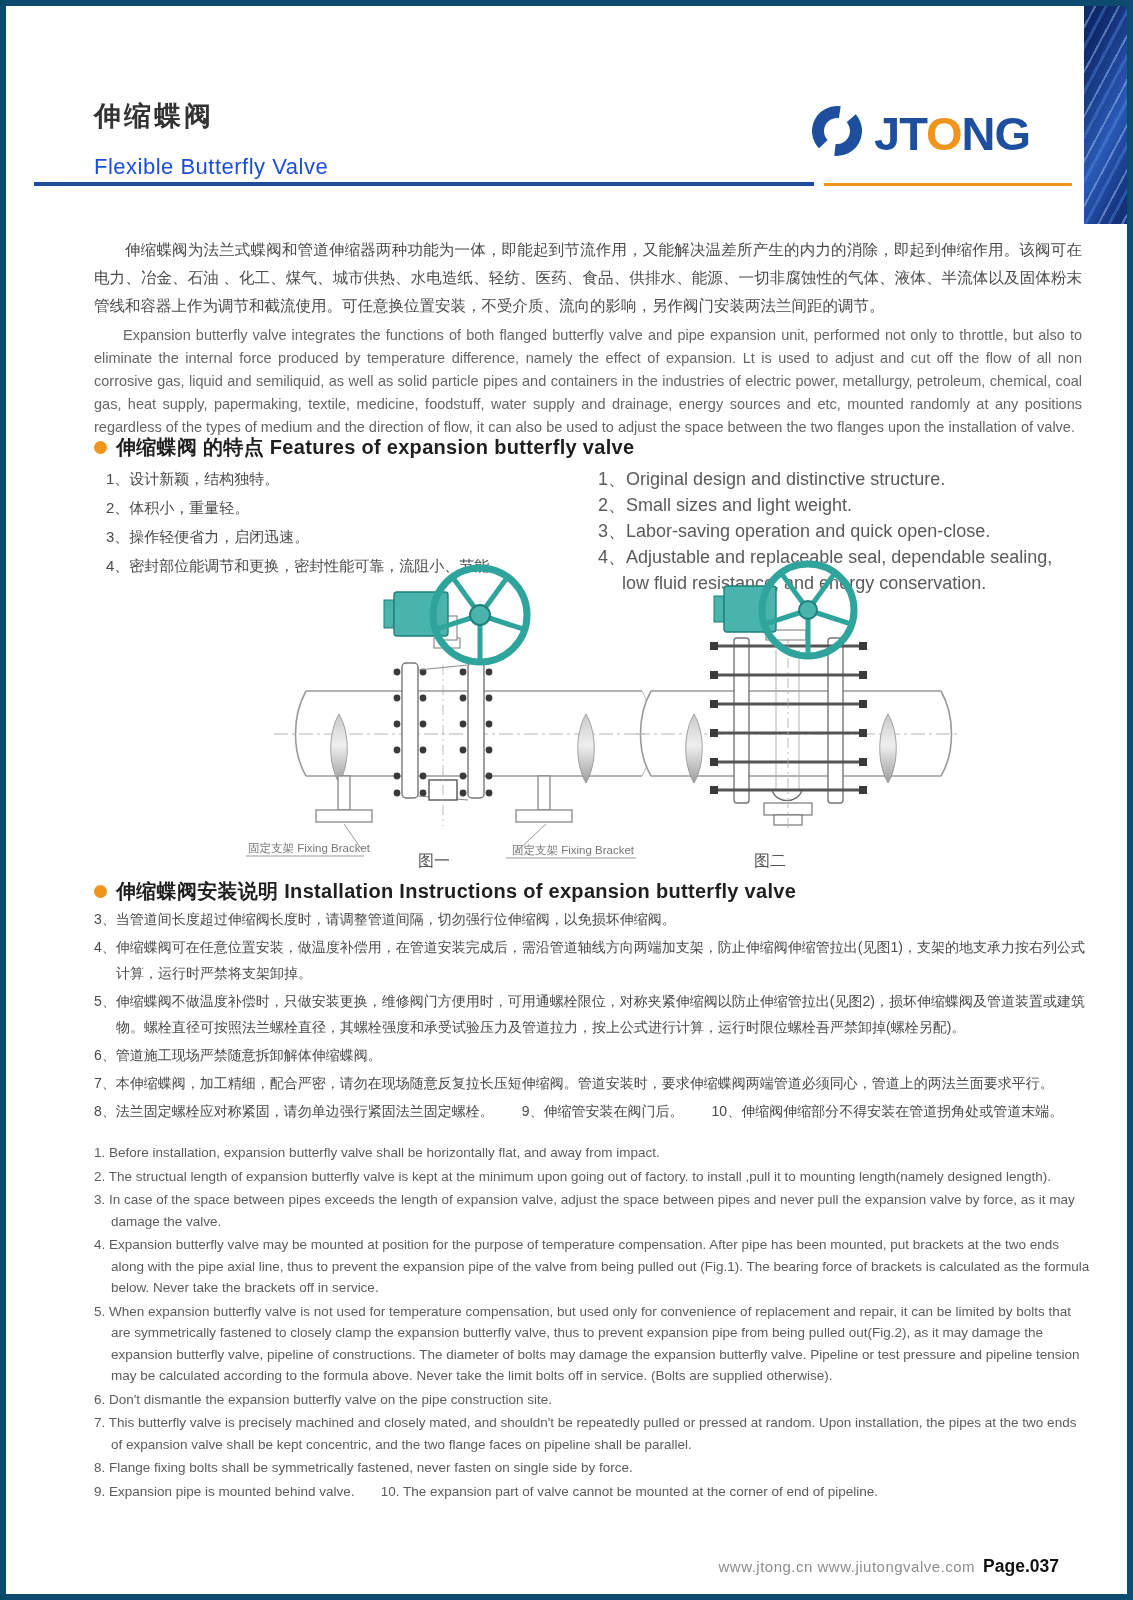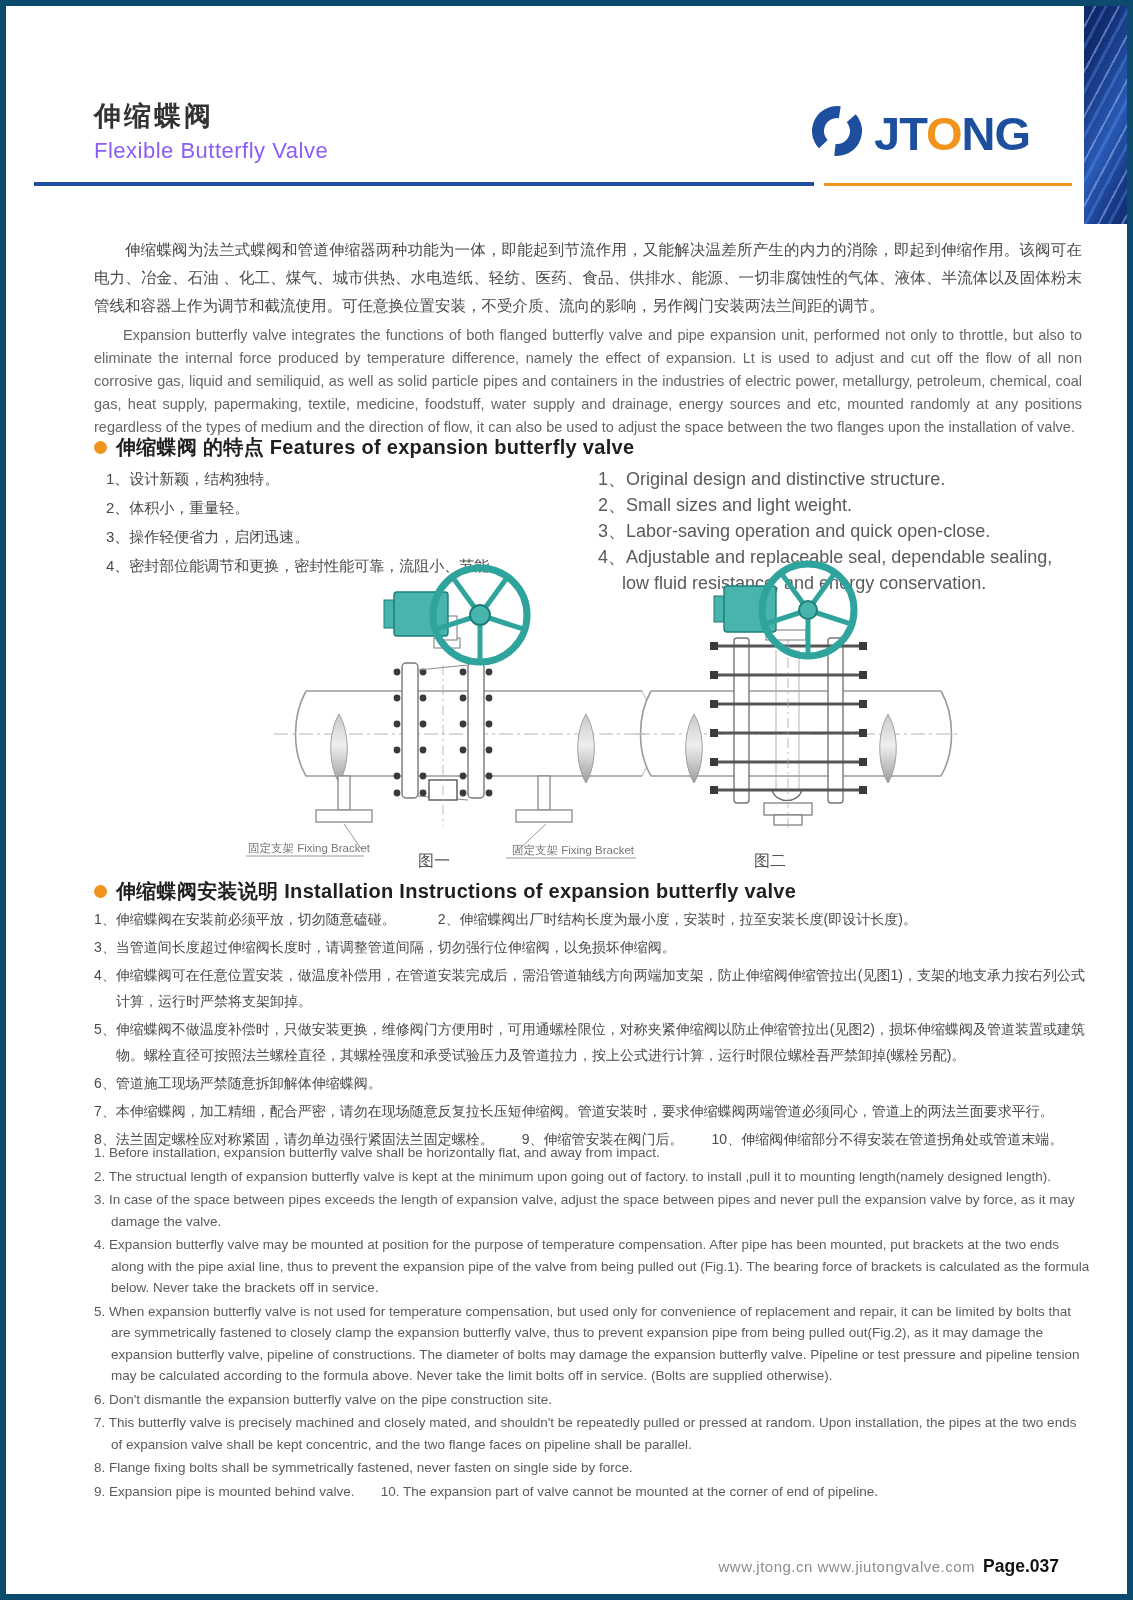--- a/index.html
+++ b/index.html
@@ -2,21 +2,21 @@
 <html><head>
 <meta charset="utf-8">
 <style>
   html,body{margin:0;padding:0;background:#f2f2f2;}
   .page{position:relative;width:1133px;height:1600px;background:#ffffff;overflow:hidden;
         font-family:"Liberation Sans","DejaVu Sans",sans-serif;color:#444;box-sizing:border-box;
         border:6px solid #0c4a6e;}
   
   .hdr-title{position:absolute;left:88px;top:92px;}
   .hdr-title .zh{font-size:27px;font-weight:bold;color:#333;letter-spacing:3px;}
-  .hdr-title .en{font-size:22px;color:#8b5cf6;margin-top:4px;letter-spacing:0.5px;}
+  .hdr-title .en{font-size:22px;color:#1d4ed8;margin-top:20px;letter-spacing:0.5px;}
   .logo{position:absolute;left:798px;top:92px;display:flex;align-items:center;}
   .logo-word{font-size:47px;font-weight:800;letter-spacing:-1px;color:#1d4f9e;line-height:1;margin-left:4px;}
   .logo-word .o{color:#f0941d;}
   .deco-band{position:absolute;left:1078px;top:0;width:53px;height:218px;
      background:
        repeating-linear-gradient(118deg, rgba(255,255,255,0.0) 0 9px, rgba(160,200,255,0.45) 9px 11px, rgba(255,255,255,0) 11px 18px, rgba(90,150,240,0.35) 18px 21px),
        linear-gradient(115deg,#10296b 15%,#2a5ab5 55%,#14317a 85%);}
   .rule-blue{position:absolute;left:28px;top:176px;width:780px;height:4px;background:#1d4f9e;}
   .rule-orange{position:absolute;left:818px;top:177px;width:248px;height:3px;background:#f0941d;}
   
@@ -241,21 +241,20 @@
       <text x="118" y="308" font-size="16" fill="#555">图二</text>
     </svg>
   </div>
 
   <div class="sec-head" style="left:88px;top:872px;">
     <span class="bullet"></span>
     <span class="txt">伸缩蝶阀安装说明 Installation Instructions of expansion butterfly valve</span>
   </div>
 
   <div class="inst-zh">
-    <div>1、伸缩蝶阀在安装前必须平放，切勿随意磕碰。　　　2、伸缩蝶阀出厂时结构长度为最小度，安装时，拉至安装长度(即设计长度)。</div>
     <div>3、当管道间长度超过伸缩阀长度时，请调整管道间隔，切勿强行位伸缩阀，以免损坏伸缩阀。</div>
     <div>4、伸缩蝶阀可在任意位置安装，做温度补偿用，在管道安装完成后，需沿管道轴线方向两端加支架，防止伸缩阀伸缩管拉出(见图1)，支架的地支承力按右列公式计算，运行时严禁将支架卸掉。</div>
     <div>5、伸缩蝶阀不做温度补偿时，只做安装更换，维修阀门方便用时，可用通螺栓限位，对称夹紧伸缩阀以防止伸缩管拉出(见图2)，损坏伸缩蝶阀及管道装置或建筑物。螺栓直径可按照法兰螺栓直径，其螺栓强度和承受试验压力及管道拉力，按上公式进行计算，运行时限位螺栓吾严禁卸掉(螺栓另配)。</div>
     <div>6、管道施工现场严禁随意拆卸解体伸缩蝶阀。</div>
     <div>7、本伸缩蝶阀，加工精细，配合严密，请勿在现场随意反复拉长压短伸缩阀。管道安装时，要求伸缩蝶阀两端管道必须同心，管道上的两法兰面要求平行。</div>
     <div>8、法兰固定螺栓应对称紧固，请勿单边强行紧固法兰固定螺栓。　　9、伸缩管安装在阀门后。　　10、伸缩阀伸缩部分不得安装在管道拐角处或管道末端。</div>
   </div>
 
   <div class="inst-en">
     <div>1. Before installation, expansion butterfly valve shall be horizontally flat, and away from impact.</div>

